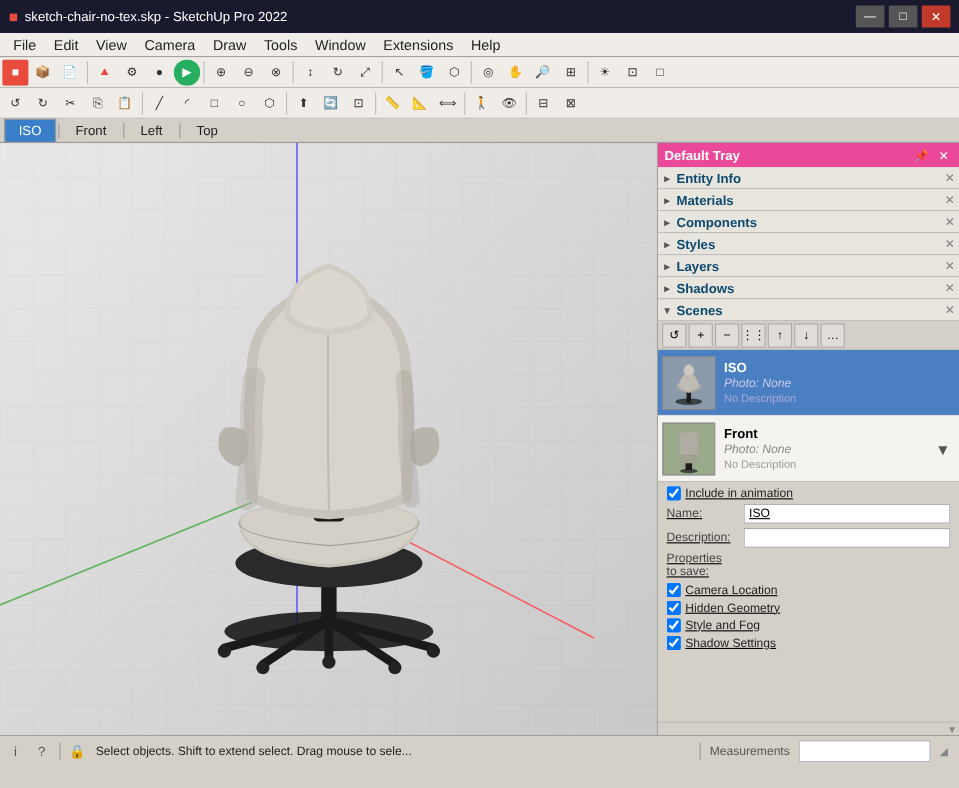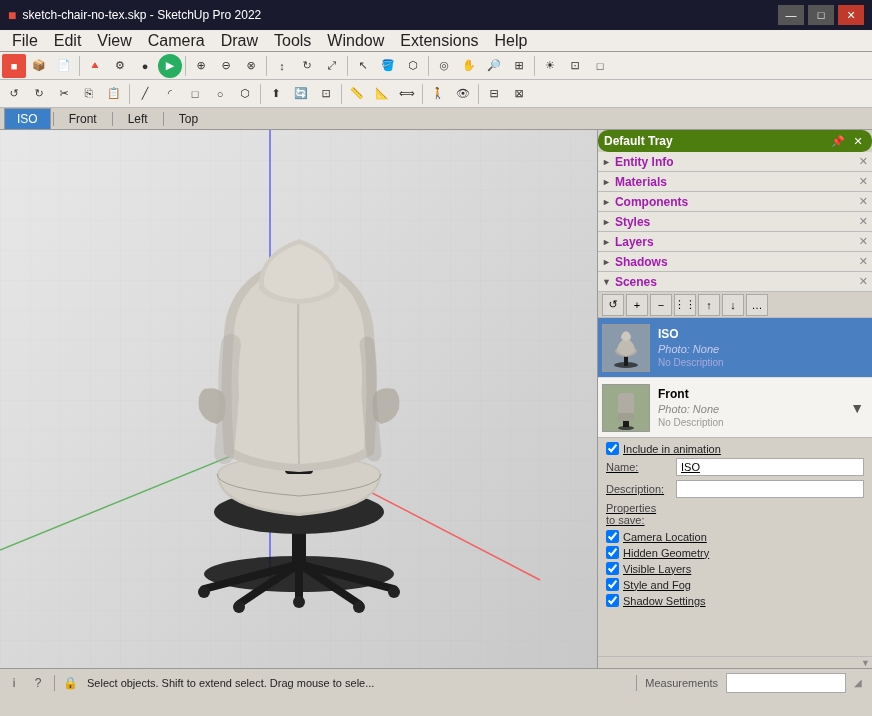--- a/index.html
+++ b/index.html
@@ -30,21 +30,21 @@
       height: 22px;
       background: #f0ede8;
       display: flex;
       align-items: center;
       padding: 0 4px;
       border-bottom: 1px solid #999;
     }
     .menu-item {
       padding: 2px 8px;
       cursor: pointer;
-      font-size: 16px;
+      font-size: 13px;
       color: #222;
     }
 
     
     #toolbar1, #toolbar2 {
       height: 28px;
       background: #f0ede8;
       display: flex;
       align-items: center;
       padding: 0 2px;
@@ -114,50 +114,49 @@
       background: #d4d0c8;
       border-left: 1px solid #999;
       display: flex;
       flex-direction: column;
       overflow: hidden;
     }
 
     
     #tray-header {
       height: 22px;
-      background: #4d7c0f;
+      background: #ec4899;
       display: flex;
       align-items: center;
       justify-content: space-between;
       padding: 0 6px;
       color: white;
       font-size: 12px;
       font-weight: bold;
-      border-radius: 10px;
     }
     .tray-header-controls { display: flex; gap: 4px; }
     .tray-icon-btn {
       width: 16px; height: 16px;
       background: none; border: none;
       color: white; cursor: pointer; font-size: 11px;
       display: flex; align-items: center; justify-content: center;
     }
 
     
     .tray-section {
       display: flex;
       align-items: center;
       height: 20px;
       background: #e8e4de;
       border-bottom: 1px solid #bbb;
       padding-left: 4px;
       cursor: pointer;
     }
     .tray-section-arrow { margin-right: 4px; font-size: 9px; color: #555; }
-    .tray-section-label { font-size: 12px; color: #a21caf; font-weight: bold; }
+    .tray-section-label { font-size: 12px; color: #0c4a6e; font-weight: bold; }
     .tray-section-x { margin-left: auto; margin-right: 4px; color: #888; font-size: 11px; cursor: pointer; }
 
     
     #scenes-section {
       flex: 1;
       display: flex;
       flex-direction: column;
       overflow: hidden;
     }
     #scenes-header {
@@ -575,24 +574,20 @@
 
         <div class="prop-checkbox-row">
           <input type="checkbox" checked="" id="chk-camera" style="">
           <label class="prop-checkbox-label" for="chk-camera">Camera Location</label>
         </div>
         <div class="prop-checkbox-row">
           <input type="checkbox" checked="" id="chk-hidden" style="">
           <label class="prop-checkbox-label" for="chk-hidden">Hidden Geometry</label>
         </div>
         <div class="prop-checkbox-row">
-          <input type="checkbox" checked="" id="chk-visible" style="">
-          <label class="prop-checkbox-label" for="chk-visible">Visible Layers</label>
-        </div>
-        <div class="prop-checkbox-row">
           <input type="checkbox" checked="" id="chk-style" style="">
           <label class="prop-checkbox-label" for="chk-style">Style and Fog</label>
         </div>
         <div class="prop-checkbox-row">
           <input type="checkbox" checked="" id="chk-shadow" style="">
           <label class="prop-checkbox-label" for="chk-shadow">Shadow Settings</label>
         </div>
       </div>
     </div>
 

